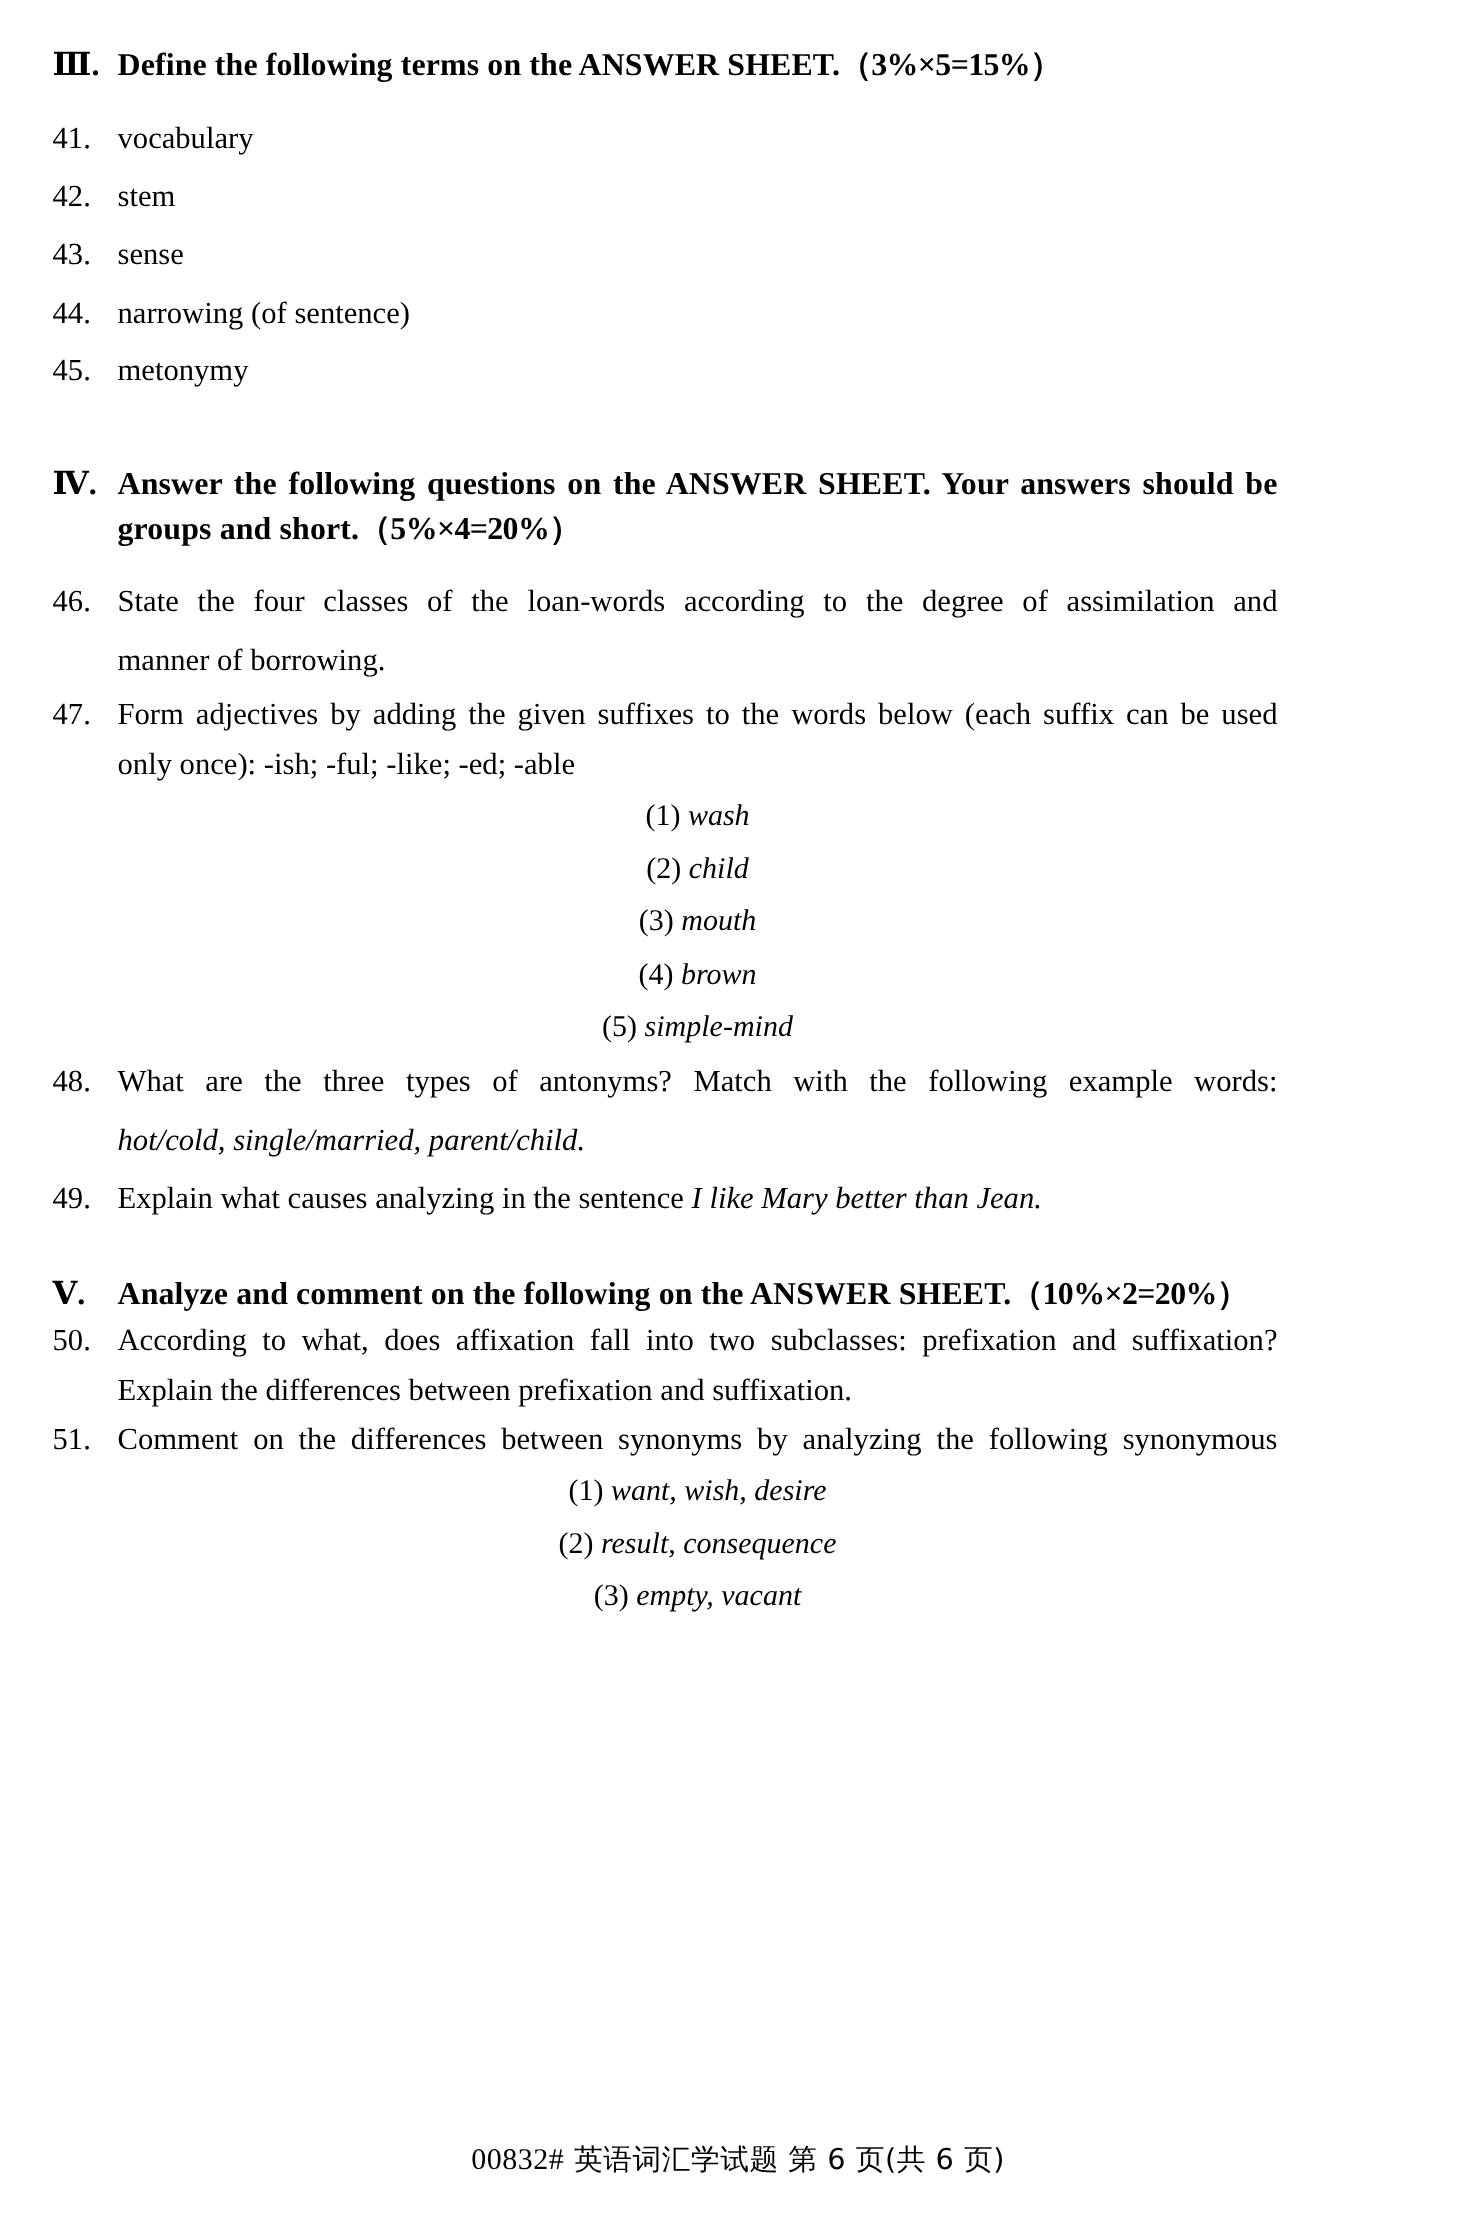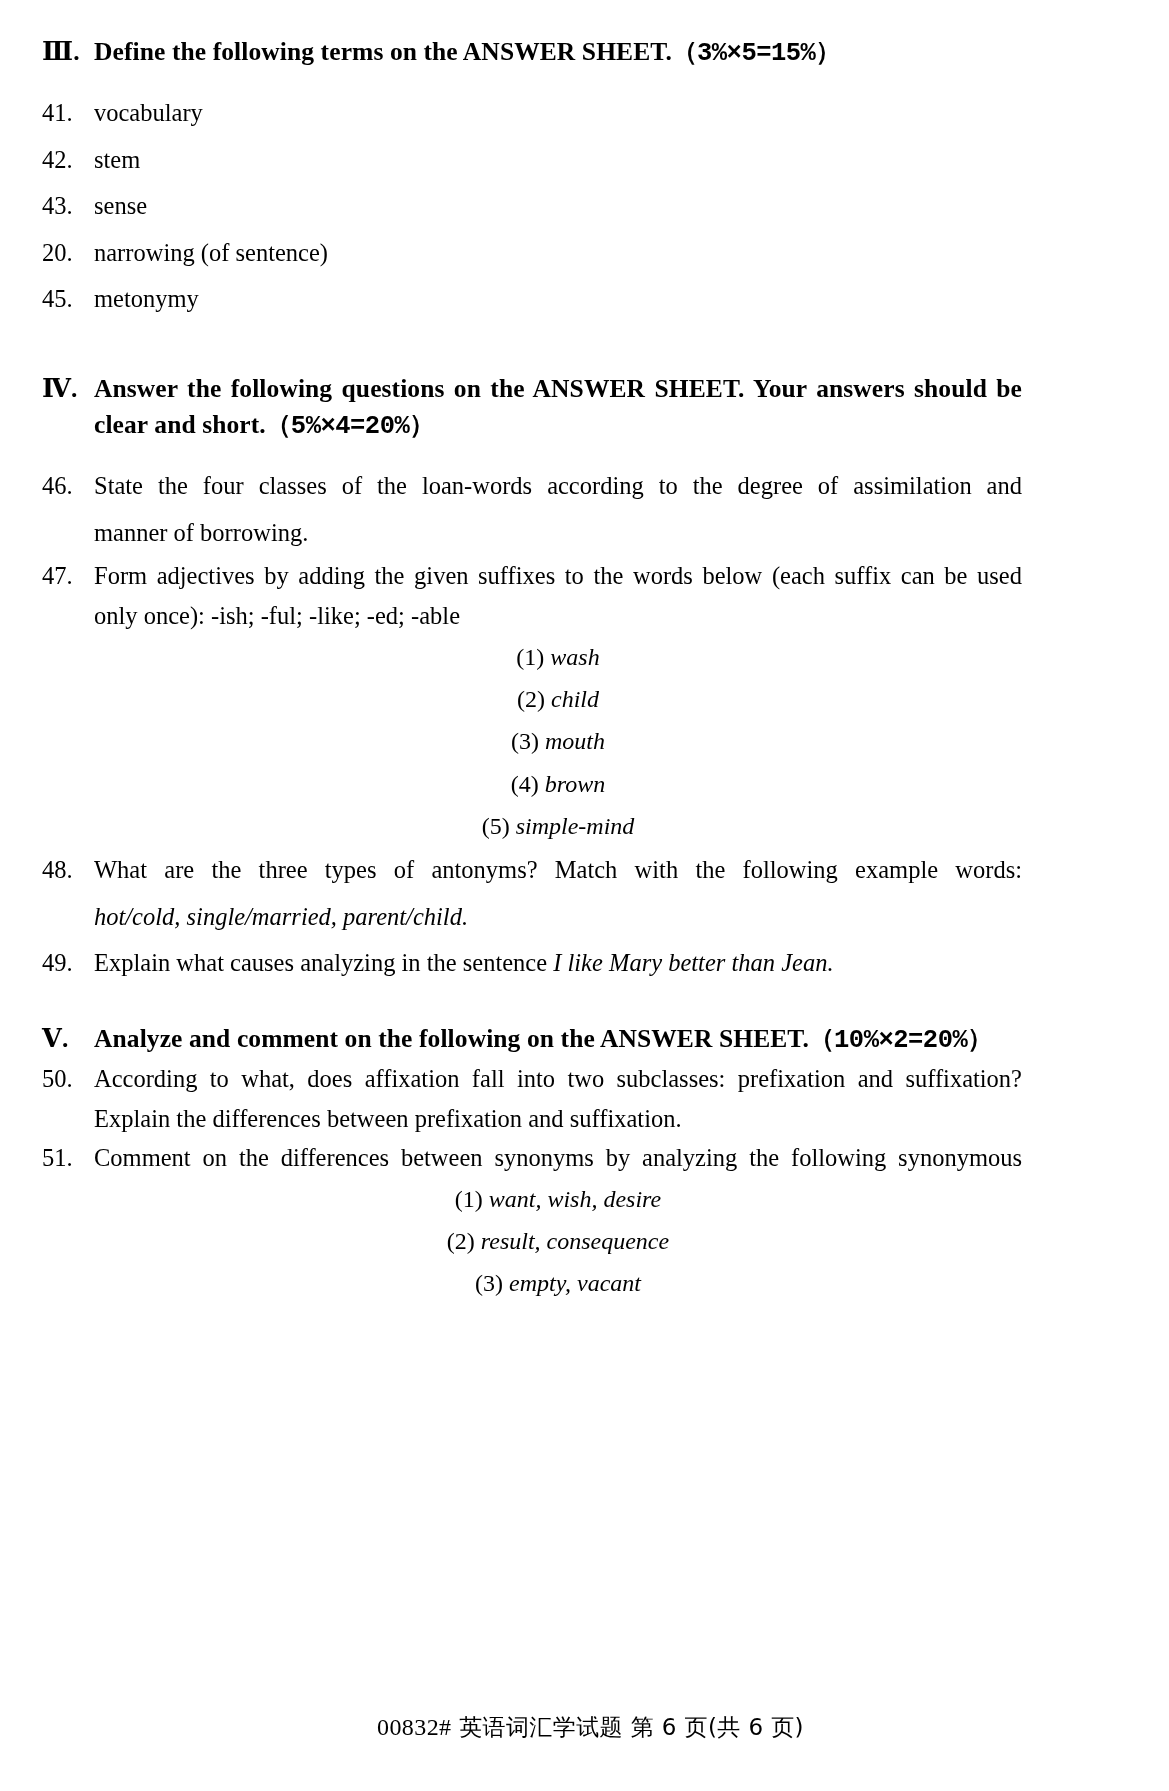--- a/index.html
+++ b/index.html
@@ -42,21 +42,21 @@
   .section-head .head-body {
     flex: 1 1 auto;
     text-align: justify;
     text-justify: inter-word;
   }
   .section-head .head-body .line-just {
     text-align: justify;
     text-align-last: justify;
   }
   .cjk {
-    font-family: Liberation Mono, monospace;
+    font-family: Liberation Serif, serif;
     font-weight: bold;
     letter-spacing: -0.5px;
   }
 
   
   .q-item {
     display: flex;
     align-items: flex-start;
     font-size: 24.5px;
     line-height: 1.9;
@@ -145,35 +145,35 @@
     </div>
     <div class="q-item">
       <span class="q-num">42.</span>
       <span class="q-text">stem</span>
     </div>
     <div class="q-item">
       <span class="q-num">43.</span>
       <span class="q-text">sense</span>
     </div>
     <div class="q-item">
-      <span class="q-num">20.</span>
+      <span class="q-num">44.</span>
       <span class="q-text">narrowing (of sentence)</span>
     </div>
     <div class="q-item">
       <span class="q-num">45.</span>
       <span class="q-text">metonymy</span>
     </div>
 
     <div class="gap-lg"></div>
 
     <div class="section-head">
       <span class="numeral">Ⅳ.</span>
       <span class="head-body">
         <span class="line-just">Answer the following questions on the ANSWER SHEET. Your answers should be</span>
-        <span>clear and short.</span><span class="cjk">（5%×4=20%）</span>
+        <span>groups and short.</span><span class="cjk">（5%×4=20%）</span>
       </span>
     </div>
 
     <div class="gap-sm"></div>
 
     <div class="q-item">
       <span class="q-num">46.</span>
       <span class="q-text justified">
         <span class="jline">State the four classes of the loan-words according to the degree of assimilation and</span>
         <span class="jline last">manner of borrowing.</span>

